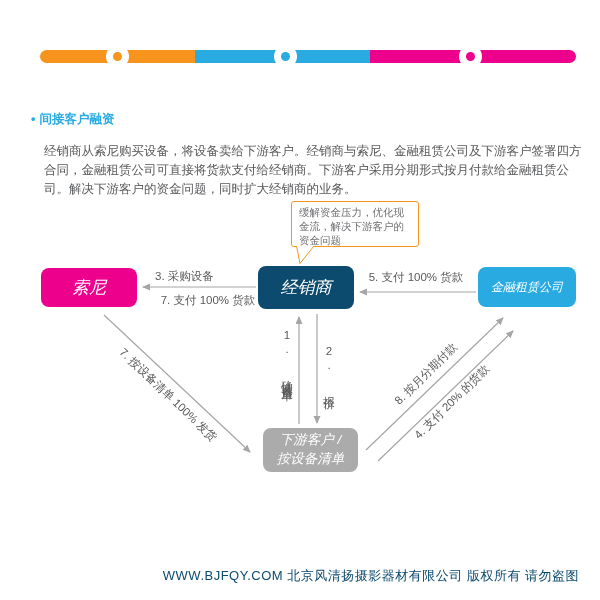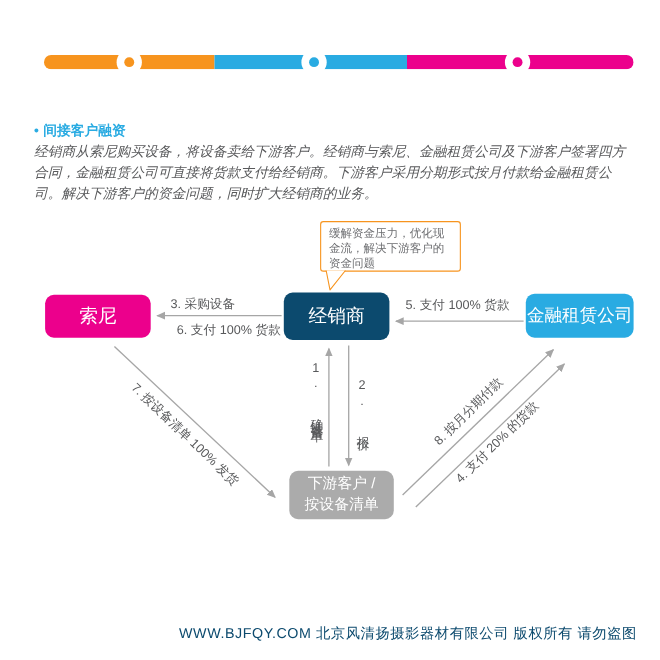--- a/index.html
+++ b/index.html
@@ -16,33 +16,33 @@
   .bar-dot{position:absolute;top:45px;width:23px;height:23px;border-radius:50%;background:#fff;}
   .bar-dot .core{position:absolute;left:7px;top:7px;width:9px;height:9px;border-radius:50%;}
   .bar-dot.d1{left:106px;} .bar-dot.d1 .core{background:#F7941E;}
   .bar-dot.d2{left:274px;} .bar-dot.d2 .core{background:#29ABE2;}
   .bar-dot.d3{left:459px;} .bar-dot.d3 .core{background:#EC008C;}
 
   
   .heading{position:absolute;left:31px;top:111px;font-size:12.5px;font-weight:bold;color:#29ABE2;}
   .heading .bullet{margin-right:4px;}
   .body-text{position:absolute;left:31px;top:129px;width:541px;font-size:12.5px;
-             line-height:19.2px;color:#58595B;margin:0;font-style:italic;}
+             line-height:19.2px;color:#58595B;margin:13px;}
 
   
   .callout{position:absolute;left:291px;top:201px;width:128px;height:46px;box-sizing:border-box;
            border:1px solid #F7941E;border-radius:3px;background:#fff;padding:4px 7px;
            font-size:10.5px;line-height:1.32;color:#6D6E71;}
 
   
   .node{position:absolute;border-radius:8px;color:#fff;display:flex;align-items:center;
-        justify-content:center;text-align:center;flex-direction:column;}
+        justify-content:center;text-align:center;flex-direction:column;font-style:italic;}
   .node-sony{left:41px;top:268px;width:96px;height:39px;font-size:17px;}
   .node-dealer{left:258px;top:266px;width:96px;height:43px;font-size:17px;}
-  .node-leasing{left:478px;top:267px;width:98px;height:40px;font-size:16px;}
+  .node-leasing{left:478px;top:267px;width:98px;height:40px;font-size:12px;}
   .node-customer{left:263px;top:428px;width:95px;height:44px;font-size:13.5px;line-height:1.4;}
 
   
   .flabel{position:absolute;font-size:11.5px;color:#58595B;white-space:nowrap;}
   .l3{left:155px;top:269px;width:105px;text-align:left;}
   .l6{left:148px;top:293px;width:120px;text-align:center;}
   .l5{left:362px;top:270px;width:108px;text-align:center;}
   .vlabel{writing-mode:vertical-rl;text-orientation:upright;letter-spacing:2px;font-size:11.5px;}
   .l1{left:279px;top:329px;}
   .l2{left:321px;top:345px;}
@@ -91,21 +91,21 @@
   </div>
   <div class="node node-leasing" style="background-color: rgb(41, 171, 226);">
     <span>金融租赁公司</span>
   </div>
   <div class="node node-customer" style="background-color: rgb(171, 171, 171);">
     <span>下游客户 /</span>
     <span>按设备清单</span>
   </div>
 
   <div class="flabel l3">3. 采购设备</div>
-  <div class="flabel l6">6. 支付 100% 货款</div>
+  <div class="flabel l6">7. 支付 100% 货款</div>
   <div class="flabel l5">5. 支付 100% 货款</div>
   <div class="flabel vlabel l1">1. 确认设备清单</div>
   <div class="flabel vlabel l2">2. 报价</div>
   <div class="flabel l7">7. 按设备清单 100% 发货</div>
   <div class="flabel l8">8. 按月分期付款</div>
   <div class="flabel l4">4. 支付 20% 的货款</div>
 
   <svg class="overlay" width="600" height="600" viewBox="0 0 600 600">
     <defs>
       <marker id="ah" markerWidth="10" markerHeight="9" refX="7" refY="3.5" orient="auto" markerUnits="userSpaceOnUse">

